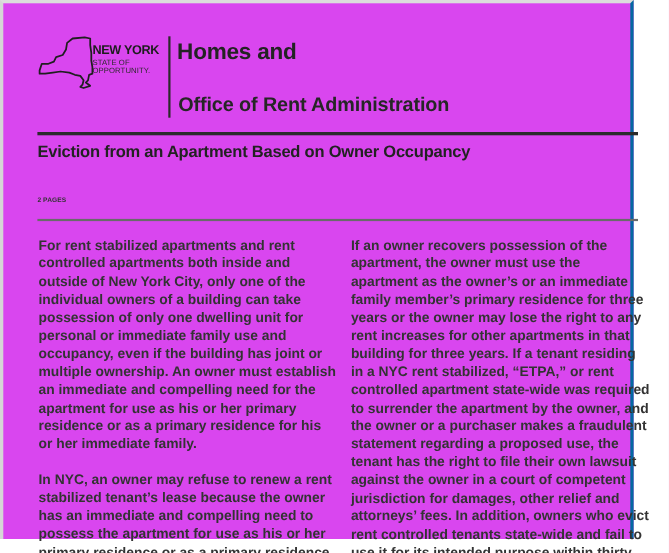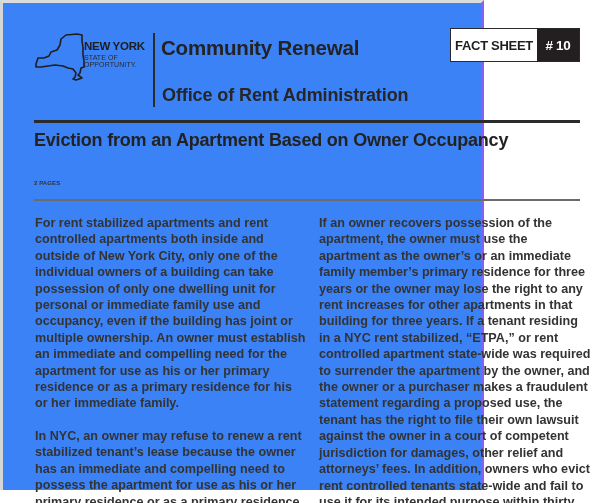--- a/index.html
+++ b/index.html
@@ -1,29 +1,29 @@
 <!DOCTYPE html>
 <html><head>
   <meta charset="utf-8">
   <style>
     html, body { margin: 0; padding: 0; background: #ffffff; }
     body { width: 608px; height: 503px; position: relative; overflow: hidden; font-family: "Liberation Sans", sans-serif; color: #2b2b2b; }
-    .frame { position: absolute; left: 0; top: 0; width: 484px; height: 490px; box-sizing: border-box; border-left: 3px solid #d6d6d6; border-top: 3px solid #dcdcdc; border-right: 3px solid #8b5cf6; background: #3b82f6; }
+    .frame { position: absolute; left: 0; top: 0; width: 576px; height: 490px; box-sizing: border-box; border-left: 3px solid #d6d6d6; border-top: 3px solid #dcdcdc; border-right: 3px solid #0369a1; background: #d946ef; }
     .logo { position: absolute; left: 30px; top: 28px; width: 120px; height: 56px; }
     .logo svg { position: absolute; left: 0; top: 0; }
     .ny-word { position: absolute; left: 51px; top: 9px; font-weight: bold; font-size: 11.5px; letter-spacing: -0.3px; color: #1d1d1d; }
     .ny-sub { position: absolute; left: 51px; top: 23px; font-size: 7px; line-height: 7.4px; color: #2a2a2a; letter-spacing: 0.1px; }
     .vrule { position: absolute; left: 150px; top: 30px; width: 1.5px; height: 74px; background: #2a2a2a; }
     .agency { position: absolute; left: 158px; top: 34px; font-size: 20.5px; line-height: 22px; font-weight: bold; color: #232323; letter-spacing: -0.2px; }
     .office { position: absolute; left: 159px; top: 82px; font-size: 18px; font-weight: bold; color: #262626; letter-spacing: -0.1px; }
     .badge { position: absolute; left: 447px; top: 25px; height: 34px; display: flex; border: 1.5px solid #2a2a2a; box-sizing: border-box; }
     .badge .lbl { width: 86px; display: flex; align-items: center; justify-content: center; font-weight: bold; font-size: 13px; letter-spacing: -0.3px; color: #1f1f1f; background: #fff; }
     .badge .num { width: 42px; display: flex; align-items: center; justify-content: center; font-weight: bold; font-size: 13.5px; color: #fff; background: #231f20; letter-spacing: -0.3px; }
     .rule-thick { position: absolute; left: 31px; top: 117px; width: 546px; height: 2.5px; background: #2b2b2b; }
-    .title { position: absolute; left: 31px; top: 127px; font-size: 18px; font-weight: bold; color: #222; letter-spacing: -0.2px; white-space: nowrap; }
+    .title { position: absolute; left: 31px; top: 127px; font-size: 15px; font-weight: bold; color: #222; letter-spacing: -0.2px; white-space: nowrap; }
     .pages { position: absolute; left: 31px; top: 177px; font-size: 6px; font-weight: bold; color: #333; letter-spacing: 0.1px; }
     .rule-thin { position: absolute; left: 31px; top: 196px; width: 546px; height: 1.5px; background: #6a6a6a; }
     .col { position: absolute; top: 212px; font-size: 12.6px; line-height: 16.4px; color: #333; }
     .col.left { left: 32px; width: 272px; }
     .col.right { left: 316px; width: 272px; }
     .col p { margin: 0 0 16px 0; font-weight: bold; }
   </style>
 </head>
 <body>
 
@@ -36,28 +36,24 @@
     <span class="ny-word">NEW YORK</span>
     <div class="ny-sub">
       <div>STATE OF</div>
       <div>OPPORTUNITY.</div>
     </div>
   </div>
 
   <div class="vrule"></div>
 
   <div class="agency">
-    <div>Community Renewal</div>
+    <div>Homes and</div>
   </div>
   <div class="office">Office of Rent Administration</div>
 
-  <div class="badge">
-    <div class="lbl">FACT SHEET</div>
-    <div class="num"># 10</div>
-  </div>
 
   <div class="rule-thick"></div>
   <div class="title">Eviction from an Apartment Based on Owner Occupancy</div>
   <div class="pages">2 PAGES</div>
   <div class="rule-thin"></div>
 
   <div class="col left">
     <p>For rent stabilized apartments and rent controlled apartments both inside and outside of New York City, only one of the individual owners of a building can take possession of only one dwelling unit for personal or immediate family use and occupancy, even if the building has joint or multiple ownership. An owner must establish an immediate and compelling need for the apartment for use as his or her primary residence or as a primary residence for his or her immediate family.</p>
     <p>In NYC, an owner may refuse to renew a rent stabilized tenant’s lease because the owner has an immediate and compelling need to possess the apartment for use as his or her primary residence or as a primary residence for his or her immediate family. Under the Rent Stabilization Law, an owner may begin an eviction proceeding when the current lease expires, but only after the tenant</p>
   </div>

